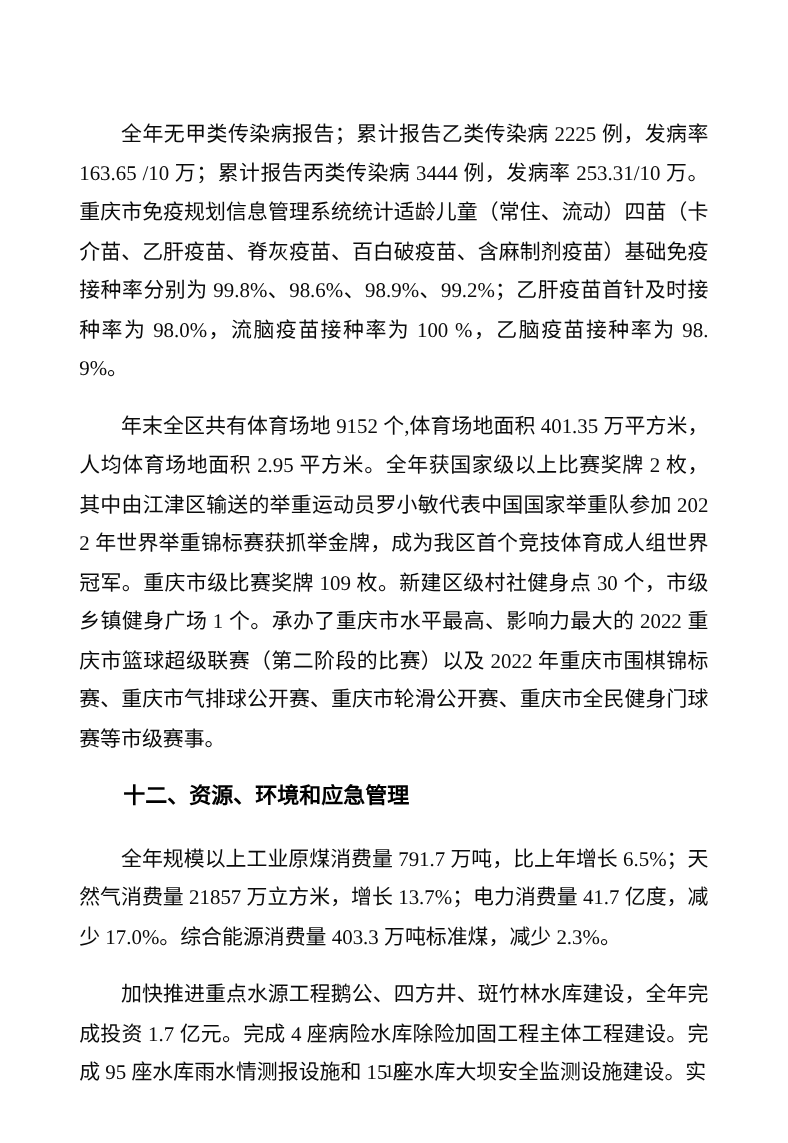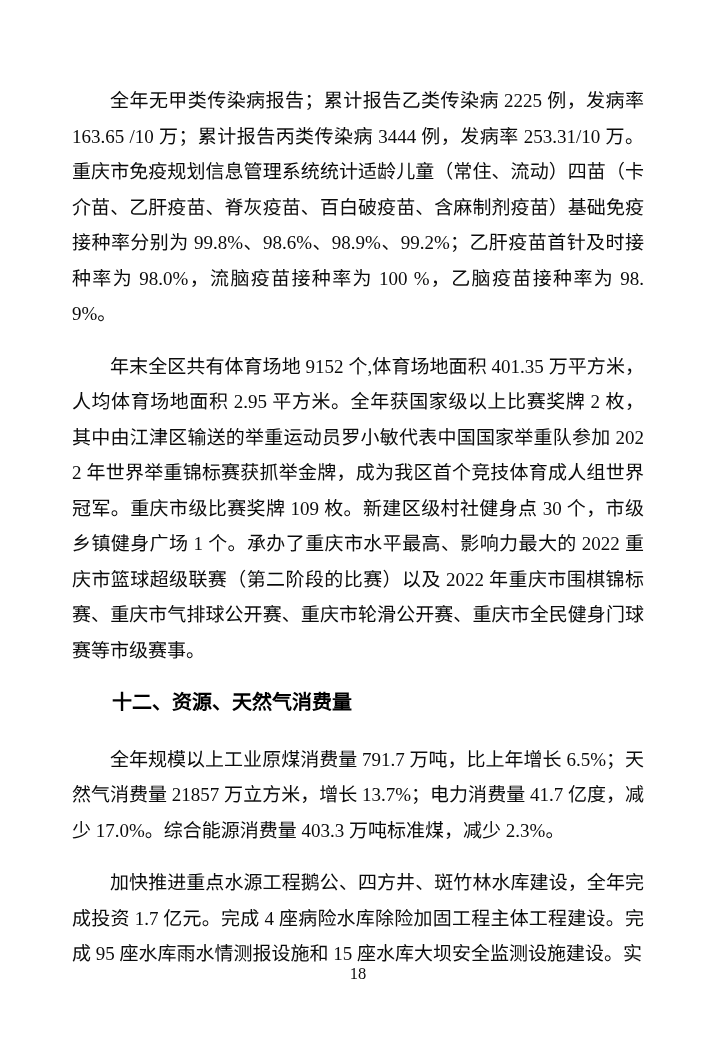--- a/index.html
+++ b/index.html
@@ -17,21 +17,21 @@
   .doc-page {
     position: relative;
     width: 716px;
     height: 1039px;
     background: #ffffff;
     overflow: hidden;
   }
   .doc-content {
     position: absolute;
     left: 72px;
-    top: 83px;
+    top: 105px;
     width: 572px;
   }
   .body-para {
     margin: 0 0 17px 0;
     font-size: 19px;
     line-height: 35.5px;
     text-align: justify;
     text-justify: inter-ideograph;
     text-indent: 2em;
     word-break: break-all;
@@ -59,18 +59,18 @@
     color: #0b0b0b;
   }
 </style>
 </head>
 <body>
 
 <div class="doc-page">
   <div class="doc-content">
     <p class="body-para">全年无甲类传染病报告；累计报告乙类传染病 2225 例，发病率 163.65 /10 万；累计报告丙类传染病 3444 例，发病率 253.31/10 万。重庆市免疫规划信息管理系统统计适龄儿童（常住、流动）四苗（卡介苗、乙肝疫苗、脊灰疫苗、百白破疫苗、含麻制剂疫苗）基础免疫接种率分别为 99.8%、98.6%、98.9%、99.2%；乙肝疫苗首针及时接种率为 98.0%，流脑疫苗接种率为 100 %，乙脑疫苗接种率为 98.9%。</p>
     <p class="body-para">年末全区共有体育场地 9152 个,体育场地面积 401.35 万平方米，人均体育场地面积 2.95 平方米。全年获国家级以上比赛奖牌 2 枚，其中由江津区输送的举重运动员罗小敏代表中国国家举重队参加 2022 年世界举重锦标赛获抓举金牌，成为我区首个竞技体育成人组世界冠军。重庆市级比赛奖牌 109 枚。新建区级村社健身点 30 个，市级乡镇健身广场 1 个。承办了重庆市水平最高、影响力最大的 2022 重庆市篮球超级联赛（第二阶段的比赛）以及 2022 年重庆市围棋锦标赛、重庆市气排球公开赛、重庆市轮滑公开赛、重庆市全民健身门球赛等市级赛事。</p>
-    <h2 class="section-heading">十二、资源、天然气消费量</h2>
+    <h2 class="section-heading">十二、资源、环境和应急管理</h2>
     <p class="body-para">全年规模以上工业原煤消费量 791.7 万吨，比上年增长 6.5%；天然气消费量 21857 万立方米，增长 13.7%；电力消费量 41.7 亿度，减少 17.0%。综合能源消费量 403.3 万吨标准煤，减少 2.3%。</p>
     <p class="body-para">加快推进重点水源工程鹅公、四方井、斑竹林水库建设，全年完成投资 1.7 亿元。完成 4 座病险水库除险加固工程主体工程建设。完成 95 座水库雨水情测报设施和 15 座水库大坝安全监测设施建设。实</p>
   </div>
   <div class="page-number">18</div>
 </div>
 
 </body></html>

